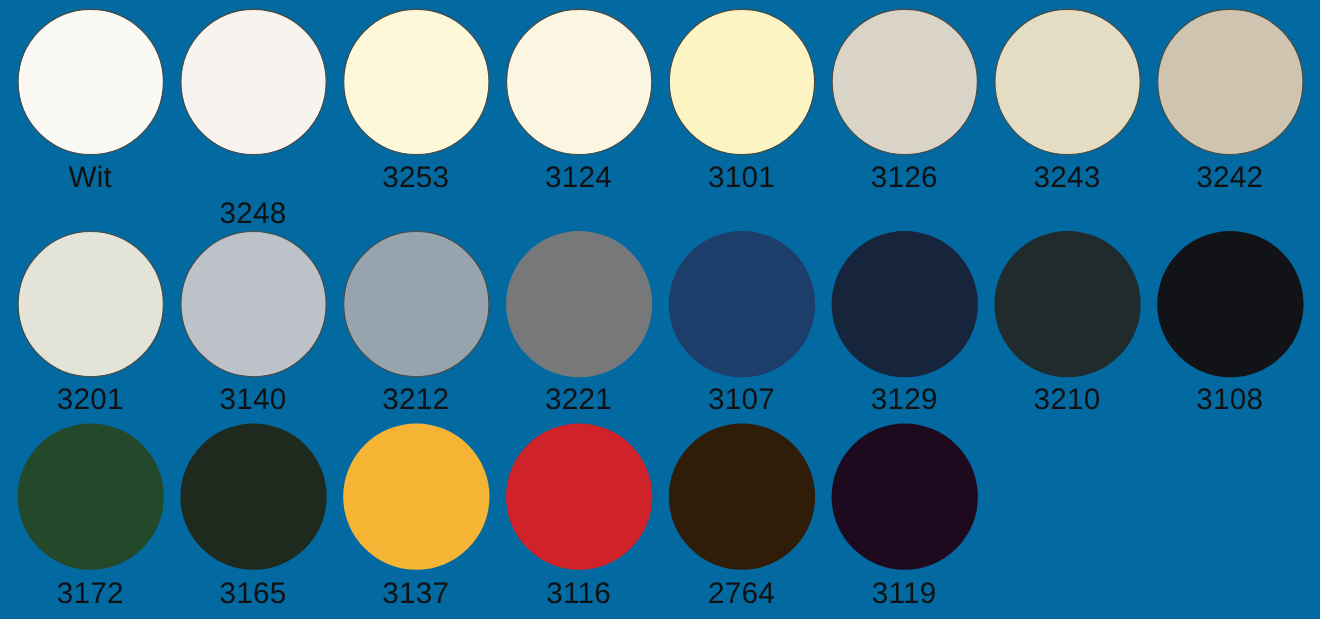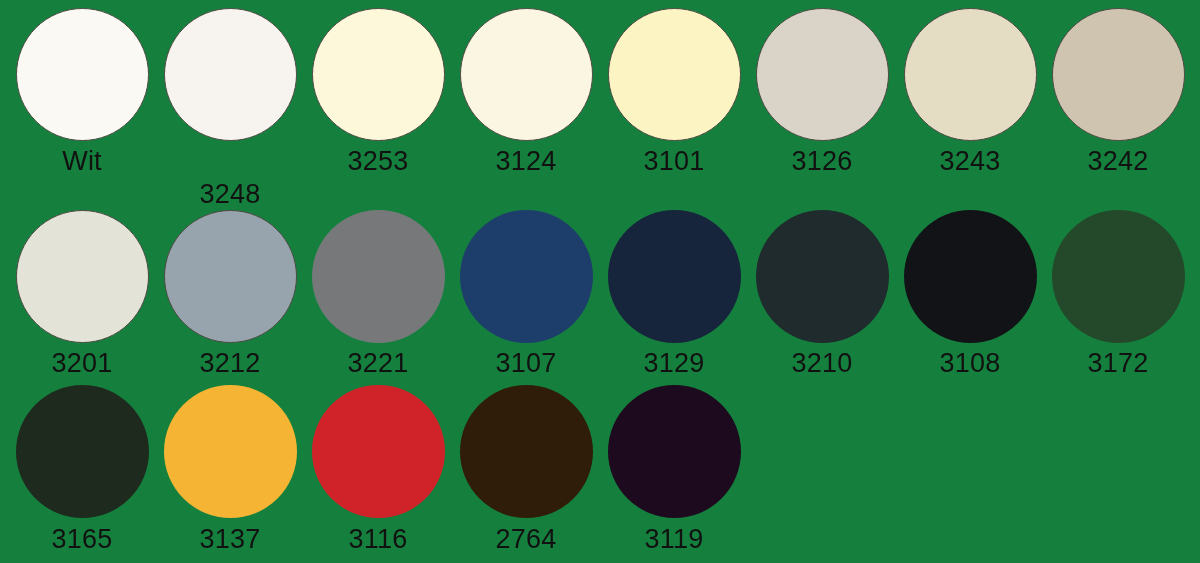--- a/index.html
+++ b/index.html
@@ -58,21 +58,21 @@
     line-height: 1;
     color: #111111;
     letter-spacing: 0.2px;
     white-space: nowrap;
     font-weight: 400;
   }
 </style>
 </head>
 <body>
 
-<div id="swatch-grid" style="background: #15803d; grid-template-columns: repeat(8, 1fr); grid-template-rows: repeat(3, 1fr); text-align: center;">
+<div id="swatch-grid" style="background: #0369a1; grid-template-columns: repeat(8, 1fr); grid-template-rows: repeat(3, 1fr); text-align: center;">
     <div class="swatch-cell">
       <div class="swatch-disc-wrap">
         <div class="swatch-disc outlined" style="background: rgb(250, 249, 243); border-color: rgb(74, 74, 66);"></div>
       </div>
       <div class="swatch-label" style="color: rgb(17, 17, 17);">Wit</div>
     </div>
     <div class="swatch-cell">
       <div class="swatch-disc-wrap">
         <div class="swatch-disc outlined" style="background: rgb(247, 243, 238); border-color: rgb(74, 74, 66);"></div>
       </div>
@@ -115,20 +115,26 @@
       <div class="swatch-label" style="color: rgb(17, 17, 17);">3242</div>
     </div>
     <div class="swatch-cell">
       <div class="swatch-disc-wrap">
         <div class="swatch-disc outlined" style="background: rgb(228, 227, 216); border-color: rgb(74, 74, 66);"></div>
       </div>
       <div class="swatch-label" style="color: rgb(17, 17, 17);">3201</div>
     </div>
     <div class="swatch-cell">
       <div class="swatch-disc-wrap">
+        <div class="swatch-disc outlined" style="background: rgb(188, 194, 200); border-color: rgb(74, 74, 66);"></div>
+      </div>
+      <div class="swatch-label" style="color: rgb(17, 17, 17);">3140</div>
+    </div>
+    <div class="swatch-cell">
+      <div class="swatch-disc-wrap">
         <div class="swatch-disc outlined" style="background: rgb(151, 164, 173); border-color: rgb(74, 74, 66);"></div>
       </div>
       <div class="swatch-label" style="color: rgb(17, 17, 17);">3212</div>
     </div>
     <div class="swatch-cell">
       <div class="swatch-disc-wrap">
         <div class="swatch-disc" style="background: rgb(119, 120, 122);"></div>
       </div>
       <div class="swatch-label" style="color: rgb(17, 17, 17);">3221</div>
     </div>

